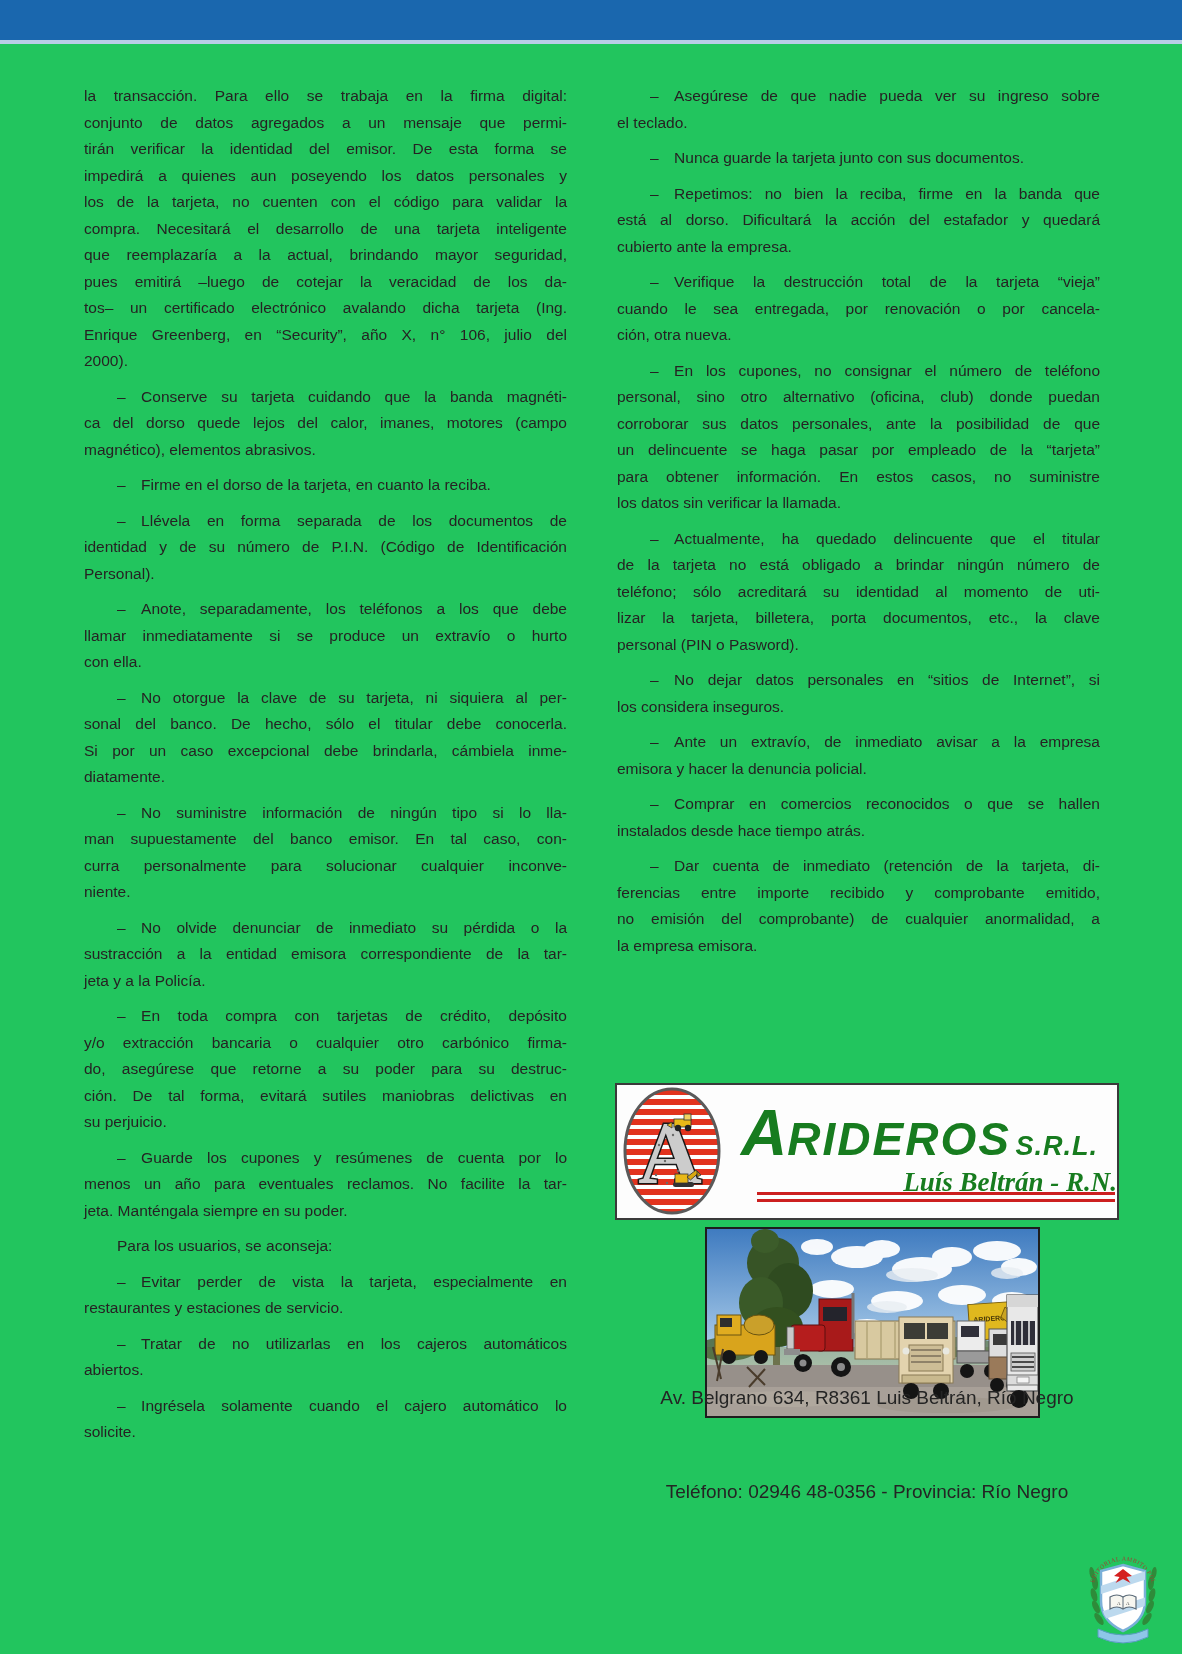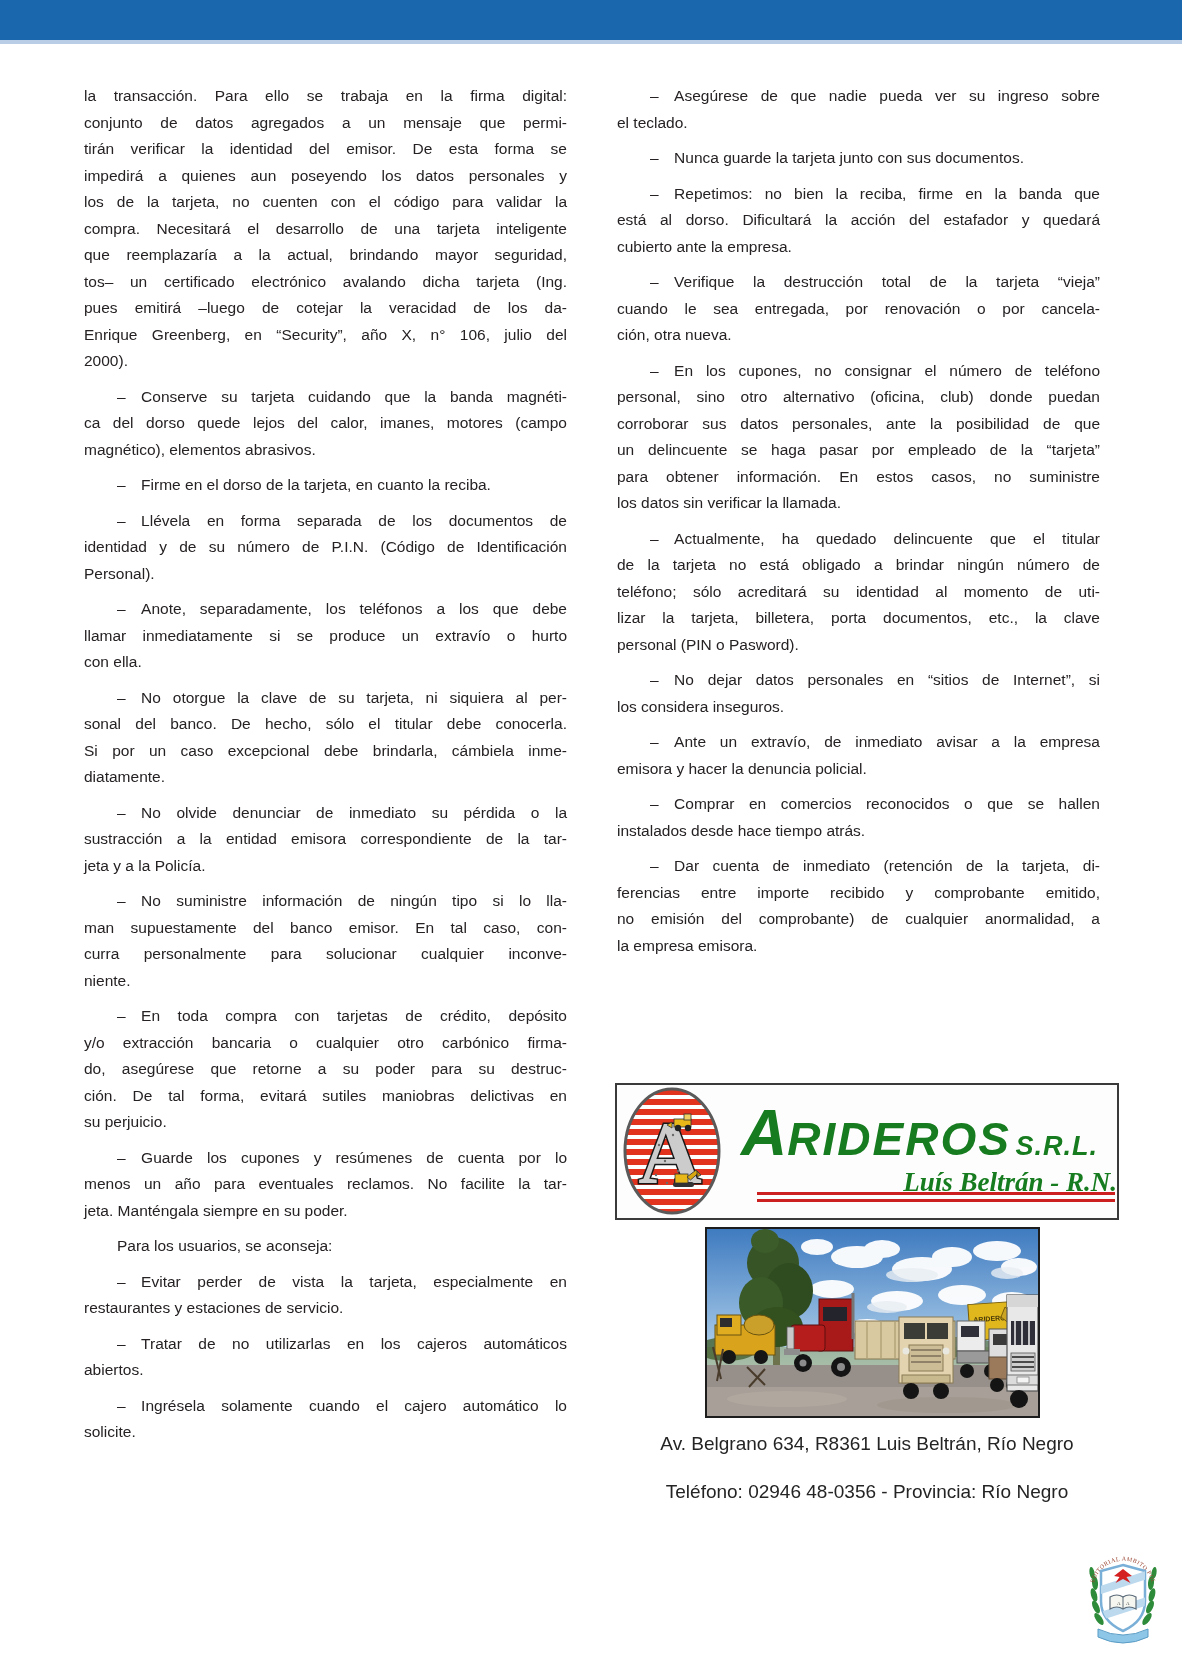--- a/index.html
+++ b/index.html
@@ -1,18 +1,18 @@
 <!DOCTYPE html>
 <html><head>
 <meta charset="utf-8">
 <style>
   html,body { margin:0; padding:0; background:#e8e8e8; }
   .page {
     position:relative; width:1182px; height:1654px; margin:0 auto;
-    background:#ffffff; overflow:hidden;
+    background:#22c55e; overflow:hidden;
     font-family:"Liberation Sans", sans-serif; color:#262223;
   }
   .topbar { position:absolute; left:0; top:0; width:100%; height:40px; background:#1a67ae; }
   .topbar-strip { position:absolute; left:0; top:40px; width:100%; height:4px; background:#b9cde6; }
 
   .col { position:absolute; top:83px; width:483px; font-size:15.5px; }
   .col-left  { left:84px; }
   .col-right { left:617px; }
   .para { margin:0 0 9px 0; }
   .para .ln { line-height:26.5px; text-align:justify; text-align-last:justify; white-space:normal; }
@@ -35,21 +35,21 @@
   .ad-rules .r { height:3px; background:#cc1f1f; margin-bottom:4px; }
 
   .ad-photo {
     position:absolute; left:705px; top:1227px; width:331px; height:187px;
     border:2px solid #1d1d1d; background:#7fa8d0;
   }
   .ad-address, .ad-phone {
     position:absolute; left:615px; width:504px; text-align:center;
     font-size:19px; color:#242424; letter-spacing:0px;
   }
-  .ad-address { top:1433px; }
+  .ad-address { top:1387px; }
   .ad-phone   { top:1481px; }
 
   
   .footer-text {
     position:absolute; left:617px; width:452px; top:1570px; text-align:right;
     font-family:"Liberation Serif", serif; font-weight:bold; font-size:21px; color:#151515;
   }
   .footer-emblem { position:absolute; left:1086px; top:1549px; width:74px; height:98px; }
   svg { display:block; }
 </style>
@@ -62,22 +62,22 @@
 
   <div class="col col-left">
       <div class="para">
         <div class="ln">la transacción. Para ello se trabaja en la firma digital:</div>
         <div class="ln">conjunto de datos agregados a un mensaje que permi-</div>
         <div class="ln">tirán verificar la identidad del emisor. De esta forma se</div>
         <div class="ln">impedirá a quienes aun poseyendo los datos personales y</div>
         <div class="ln">los de la tarjeta, no cuenten con el código para validar la</div>
         <div class="ln">compra. Necesitará el desarrollo de una tarjeta inteligente</div>
         <div class="ln">que reemplazaría a la actual, brindando mayor seguridad,</div>
+        <div class="ln">pues emitirá –luego de cotejar la veracidad de los da-</div>
         <div class="ln">tos– un certificado electrónico avalando dicha tarjeta (Ing.</div>
-        <div class="ln">pues emitirá –luego de cotejar la veracidad de los da-</div>
         <div class="ln">Enrique Greenberg, en “Security”, año X, n° 106, julio del</div>
         <div class="ln last">2000).</div>
       </div>
       <div class="para indent">
         <div class="ln">–  Conserve su tarjeta cuidando que la banda magnéti-</div>
         <div class="ln">ca del dorso quede lejos del calor, imanes, motores (campo</div>
         <div class="ln last">magnético), elementos abrasivos.</div>
       </div>
       <div class="para indent">
         <div class="ln last">–  Firme en el dorso de la tarjeta, en cuanto la reciba.</div>
@@ -92,29 +92,29 @@
         <div class="ln">llamar inmediatamente si se produce un extravío o hurto</div>
         <div class="ln last">con ella.</div>
       </div>
       <div class="para indent">
         <div class="ln">–  No otorgue la clave de su tarjeta, ni siquiera al per-</div>
         <div class="ln">sonal del banco. De hecho, sólo el titular debe conocerla.</div>
         <div class="ln">Si por un caso excepcional debe brindarla, cámbiela inme-</div>
         <div class="ln last">diatamente.</div>
       </div>
       <div class="para indent">
-        <div class="ln">–  No olvide denunciar de inmediato su pérdida o la</div>
-        <div class="ln">sustracción a la entidad emisora correspondiente de la tar-</div>
-        <div class="ln last">jeta y a la Policía.</div>
-      </div>
-      <div class="para indent">
         <div class="ln">–  No suministre información de ningún tipo si lo lla-</div>
         <div class="ln">man supuestamente del banco emisor. En tal caso, con-</div>
         <div class="ln">curra personalmente para solucionar cualquier inconve-</div>
         <div class="ln last">niente.</div>
+      </div>
+      <div class="para indent">
+        <div class="ln">–  No olvide denunciar de inmediato su pérdida o la</div>
+        <div class="ln">sustracción a la entidad emisora correspondiente de la tar-</div>
+        <div class="ln last">jeta y a la Policía.</div>
       </div>
       <div class="para indent">
         <div class="ln">–  En toda compra con tarjetas de crédito, depósito</div>
         <div class="ln">y/o extracción bancaria o cualquier otro carbónico firma-</div>
         <div class="ln">do, asegúrese que retorne a su poder para su destruc-</div>
         <div class="ln">ción. De tal forma, evitará sutiles maniobras delictivas en</div>
         <div class="ln last">su perjuicio.</div>
       </div>
       <div class="para indent">
         <div class="ln">–  Guarde los cupones y resúmenes de cuenta por lo</div>

